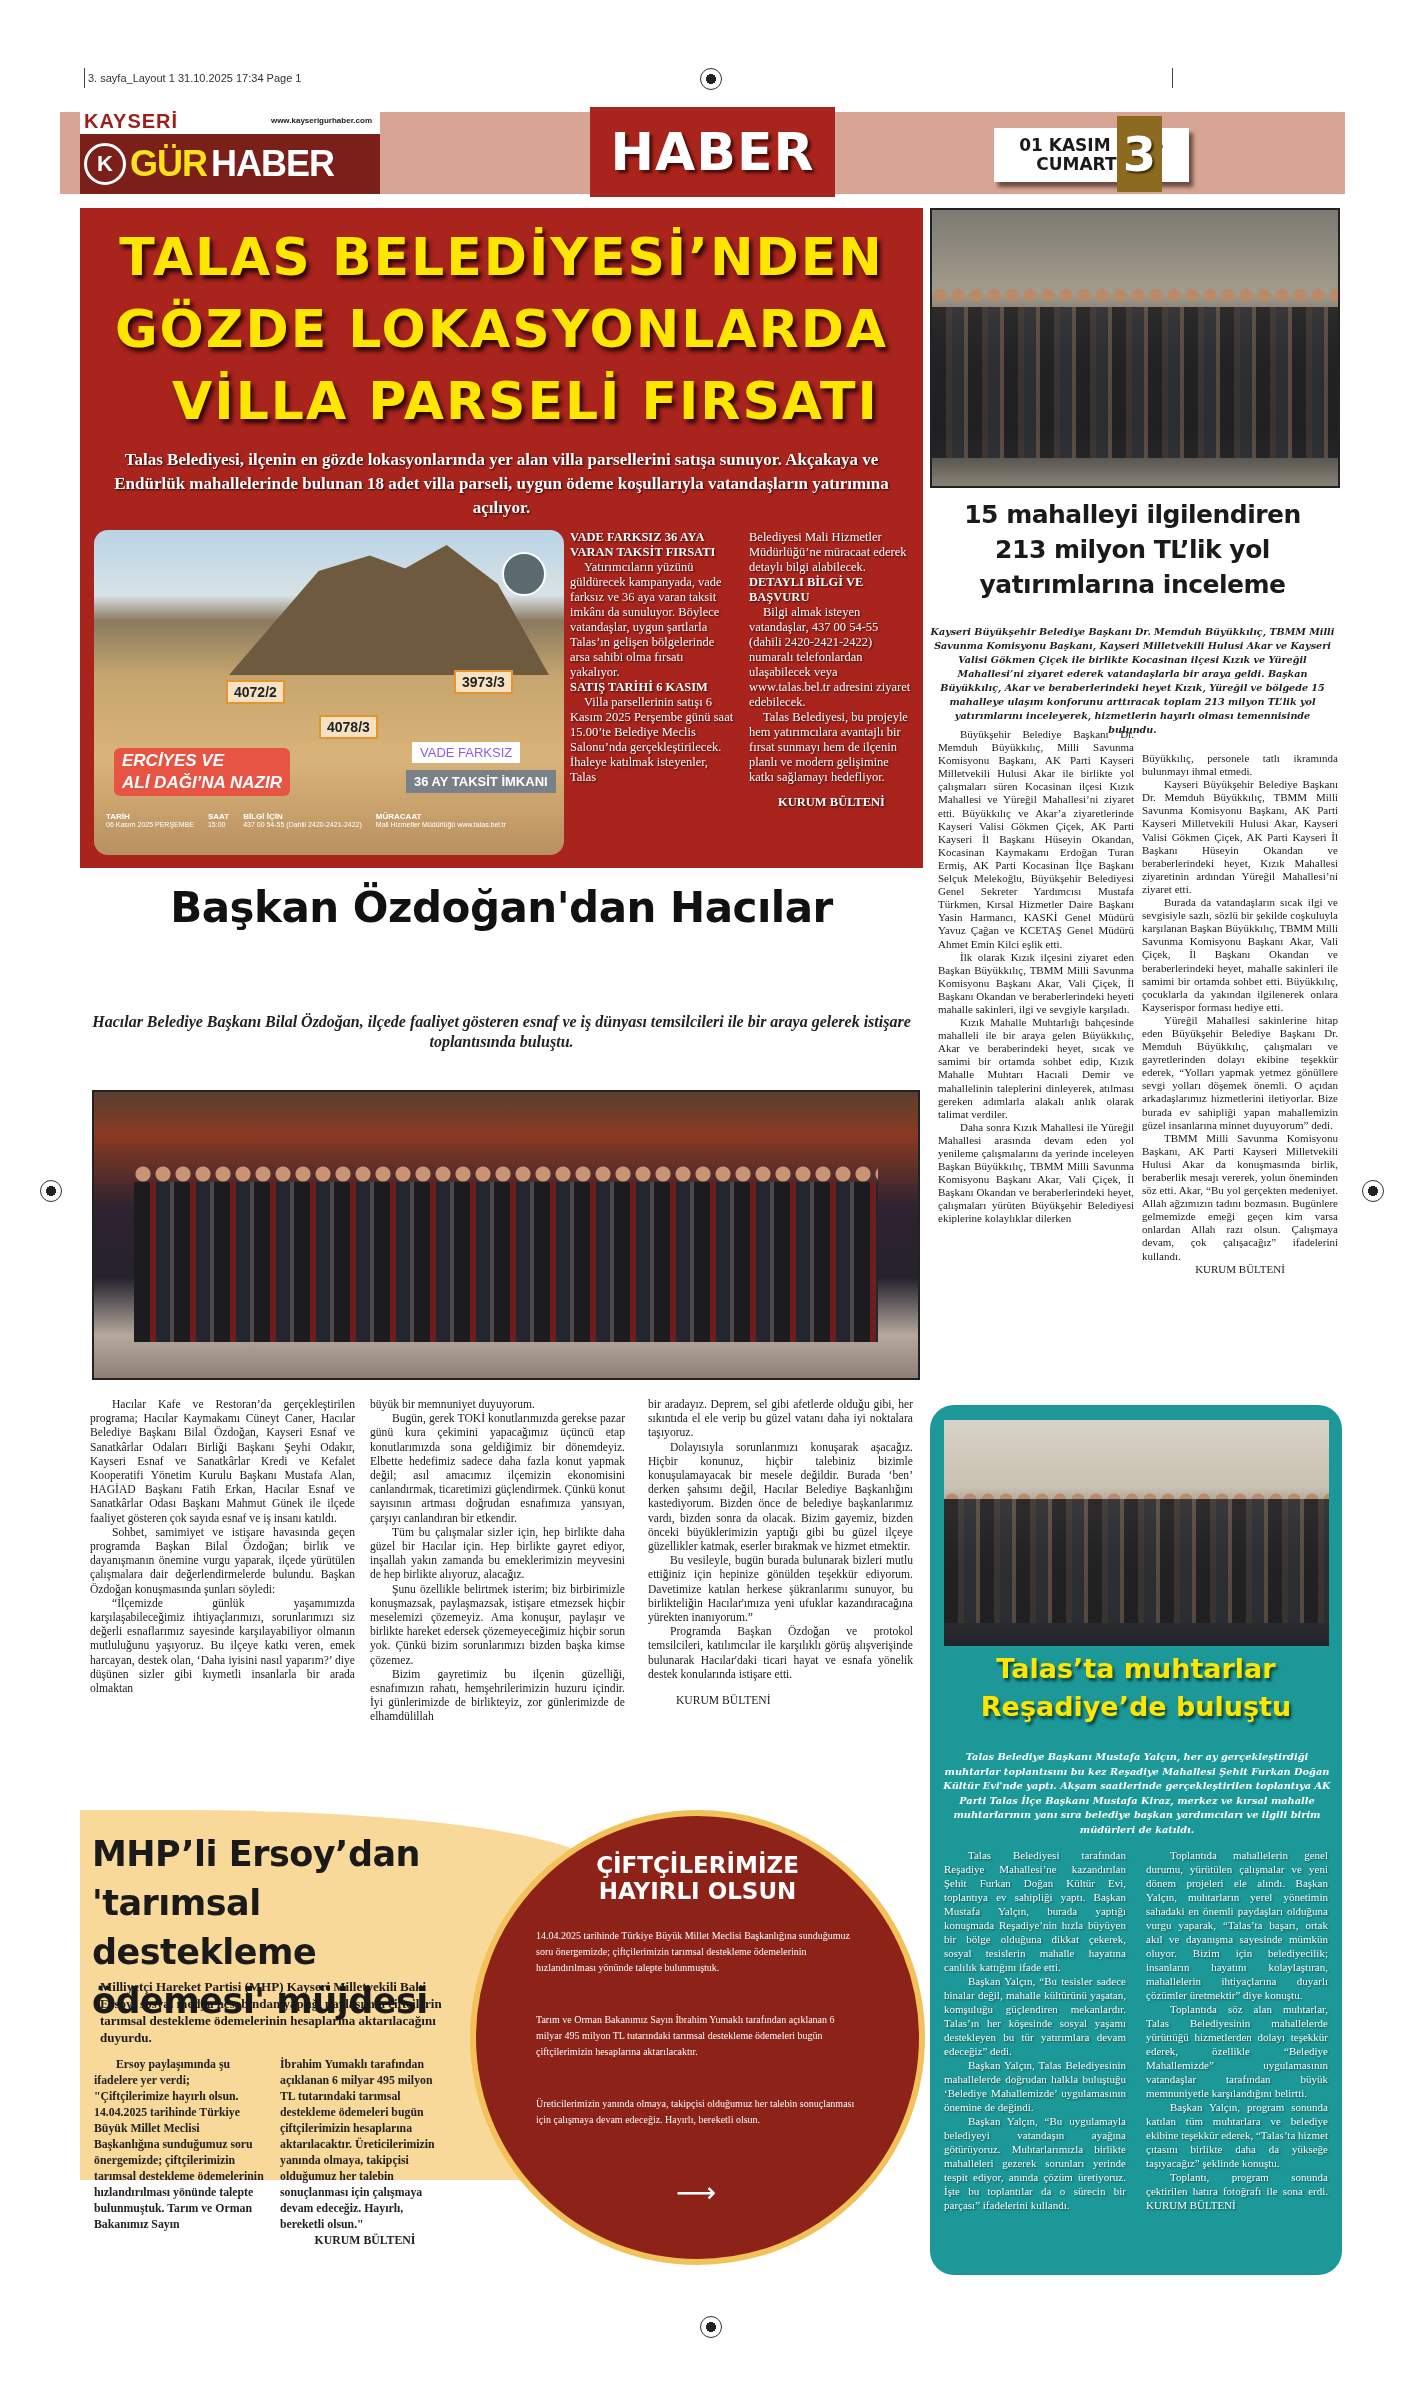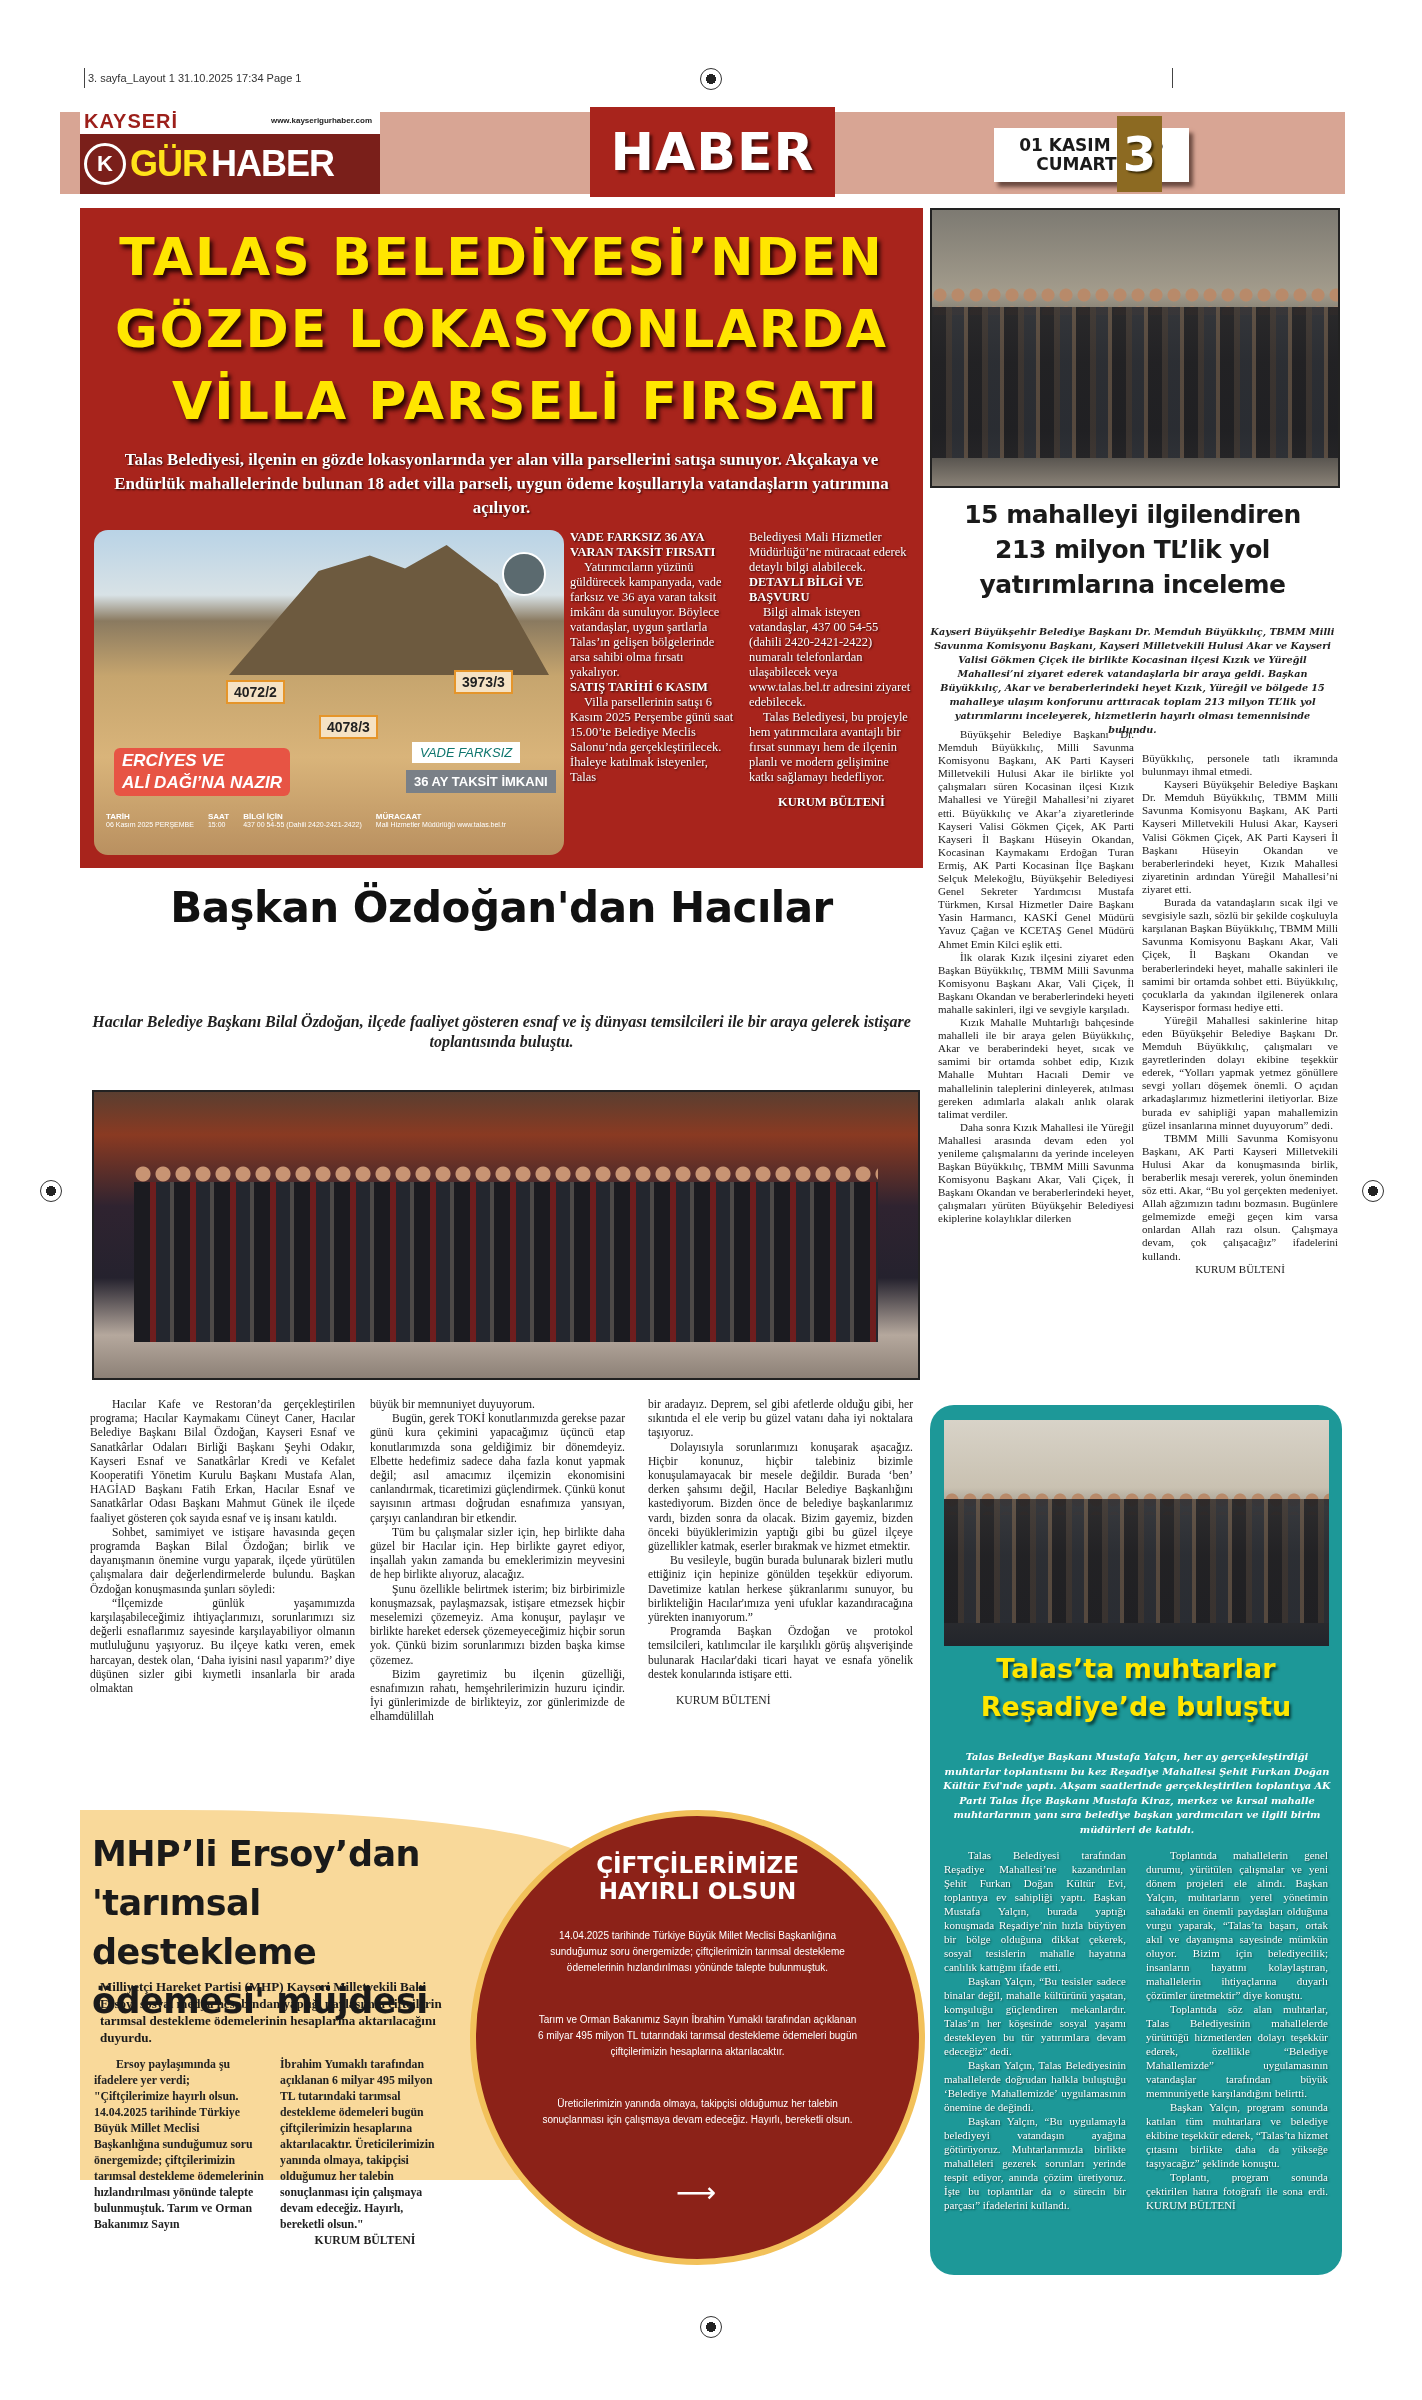--- a/index.html
+++ b/index.html
@@ -27,21 +27,21 @@
   .page-num span { font-family: "DejaVu Sans", sans-serif; font-weight: bold; font-size: 48px; color: #fff; text-shadow: 2px 2px 2px #3a2a05; }
 
   
   .villa { left: 80px; top: 208px; width: 843px; height: 660px; background: #a8241c; }
   .villa h1 { position: absolute; left: 0; width: 843px; text-align: center; font-family: "DejaVu Sans", sans-serif; font-weight: bold; color: #ffe600; font-size: 52px; letter-spacing: 2px; text-shadow: 3px 4px 4px #2a0504; line-height: 74px; }
   .villa .lead { position: absolute; left: 20px; top: 240px; width: 803px; text-align: center; color: #fff; font-size: 17px; font-weight: bold; line-height: 24px; text-shadow: 1px 1px 2px #2a0504; }
   .villa .ad { position: absolute; left: 14px; top: 322px; width: 470px; height: 325px; border-radius: 14px; overflow: hidden; background: linear-gradient(180deg, #b9d3e6 0%, #d8e2e6 20%, #8a7a60 28%, #c6a56e 45%, #d9b47a 70%, #b99060 100%); }
   .ad .mountain { position: absolute; left: 135px; top: 15px; width: 320px; height: 130px; background: #6d5a3f; clip-path: polygon(0 100%, 28% 20%, 44% 8%, 55% 18%, 68% 0, 84% 30%, 100% 100%); }
   .ad .lot { position: absolute; background: #f5e2c4; border: 2px solid #e5952a; font-family: "Liberation Sans", sans-serif; font-weight: bold; font-size: 14px; color: #222; padding: 2px 6px; }
   .ad .slogan { position: absolute; left: 20px; top: 218px; font-family: "Liberation Sans", sans-serif; font-style: italic; font-weight: bold; font-size: 17px; color: #fff; background: #e75444; padding: 2px 8px; line-height: 22px; border-radius: 6px; }
-  .ad .vade { position: absolute; left: 318px; top: 212px; background: #fff; font-family: "Liberation Sans", sans-serif; font-size: 13px; color: #0f766e; padding: 3px 8px; font-style: italic; }
+  .ad .vade { position: absolute; left: 318px; top: 212px; background: #fff; font-family: "Liberation Sans", sans-serif; font-size: 13px; color: #8b5cf6; padding: 3px 8px; }
   .ad .taksit { position: absolute; left: 312px; top: 240px; background: #7a8087; font-family: "Liberation Sans", sans-serif; font-size: 13px; font-weight: bold; color: #fff; padding: 4px 8px; }
   .ad .seal { position: absolute; right: 18px; top: 22px; width: 44px; height: 44px; border: 2px solid #fff; border-radius: 50%; background: #5b6a6f; }
   .ad .info { position: absolute; left: 12px; top: 282px; width: 450px; display: flex; gap: 14px; font-family: "Liberation Sans", sans-serif; font-size: 7px; color: #fff; }
   .ad .info b { display: block; font-size: 8px; }
   .villa .cols { position: absolute; left: 490px; top: 322px; width: 345px; display: flex; gap: 14px; }
   .villa .cols .col { width: 165px; color: #fff; font-size: 12.5px; line-height: 15px; text-shadow: 1px 1px 2px #2a0504; }
   .villa .cols p { text-indent: 14px; }
   .villa .cols .h { font-weight: bold; text-indent: 0; }
   .villa .cols .sig { text-align: center; font-weight: bold; margin-top: 10px; text-indent: 0; }
 
@@ -63,21 +63,21 @@
   .hacilar-photo .heads { position: absolute; left: 40px; right: 40px; top: 72px; height: 20px; background: radial-gradient(circle at 9px 10px, #c89473 7px, transparent 8px); background-size: 20px 20px; }
   .h-col { font-size: 11.6px; line-height: 14.2px; }
 
   
   .mhp { left: 80px; top: 1810px; width: 520px; height: 370px; background: #f9d99a; border-top-right-radius: 420px 60px; }
   .mhp-title { left: 92px; top: 1830px; width: 360px; font-family: "DejaVu Sans", sans-serif; font-weight: bold; font-size: 35px; line-height: 49px; color: #1a1a1a; letter-spacing: -0.5px; }
   .mhp-lead { left: 100px; top: 1978px; width: 345px; font-weight: bold; font-size: 13px; line-height: 17px; color: #1a1a1a; }
   .mhp-col { font-weight: bold; font-size: 11.8px; line-height: 16px; color: #222; }
   .circle { left: 470px; top: 1810px; width: 455px; height: 455px; border-radius: 50%; background: #8c2218; border: 6px solid #f2c15a; overflow: hidden; }
   .circle .t { position: absolute; left: 0; width: 443px; top: 36px; text-align: center; font-family: "DejaVu Sans", sans-serif; font-weight: bold; font-size: 23px; line-height: 26px; color: #fff; }
-  .circle .p { position: absolute; left: 60px; width: 323px; text-align: center; font-family: Liberation Sans, sans-serif; font-size: 10px; line-height: 16px; color: #fff; }
+  .circle .p { position: absolute; left: 60px; width: 323px; font-family: Liberation Serif, serif; font-size: 10px; line-height: 16px; color: #fff; }
   .circle .arrow { position: absolute; left: 200px; top: 360px; color: #fff; font-size: 28px; }
 
   
   .teal { left: 930px; top: 1405px; width: 412px; height: 870px; background: #1d9898; border-radius: 24px; }
   .teal-photo { left: 944px; top: 1420px; width: 385px; height: 226px; }
   .teal-title { left: 930px; top: 1650px; width: 412px; text-align: center; font-family: "DejaVu Sans", sans-serif; font-weight: bold; font-size: 27px; line-height: 38px; color: #ffe600; text-shadow: 2px 3px 3px #06403e; }
   .teal-lead { left: 942px; top: 1750px; width: 390px; text-align: center; font-style: italic; font-weight: bold; font-size: 9.8px; line-height: 14.5px; color: #fff; font-family: "DejaVu Serif", serif; }
   .teal-col { font-size: 11px; line-height: 14px; color: #fff; text-align: justify; text-shadow: 1px 1px 2px #064443; }
   .teal-col p { text-indent: 24px; }
 </style>

